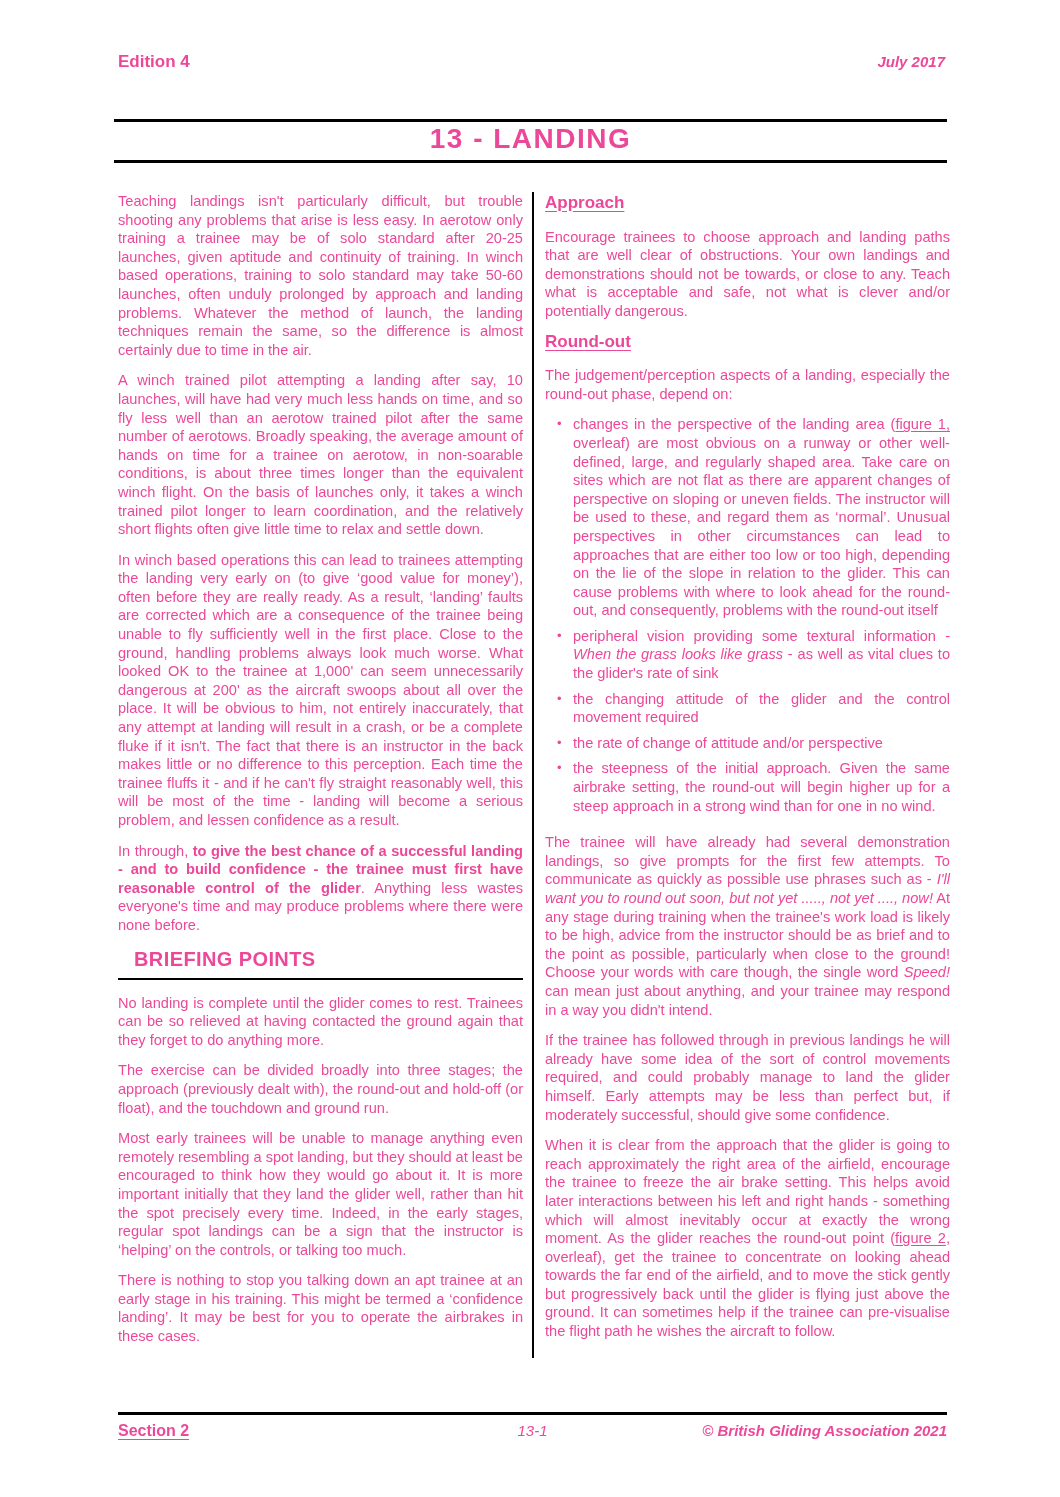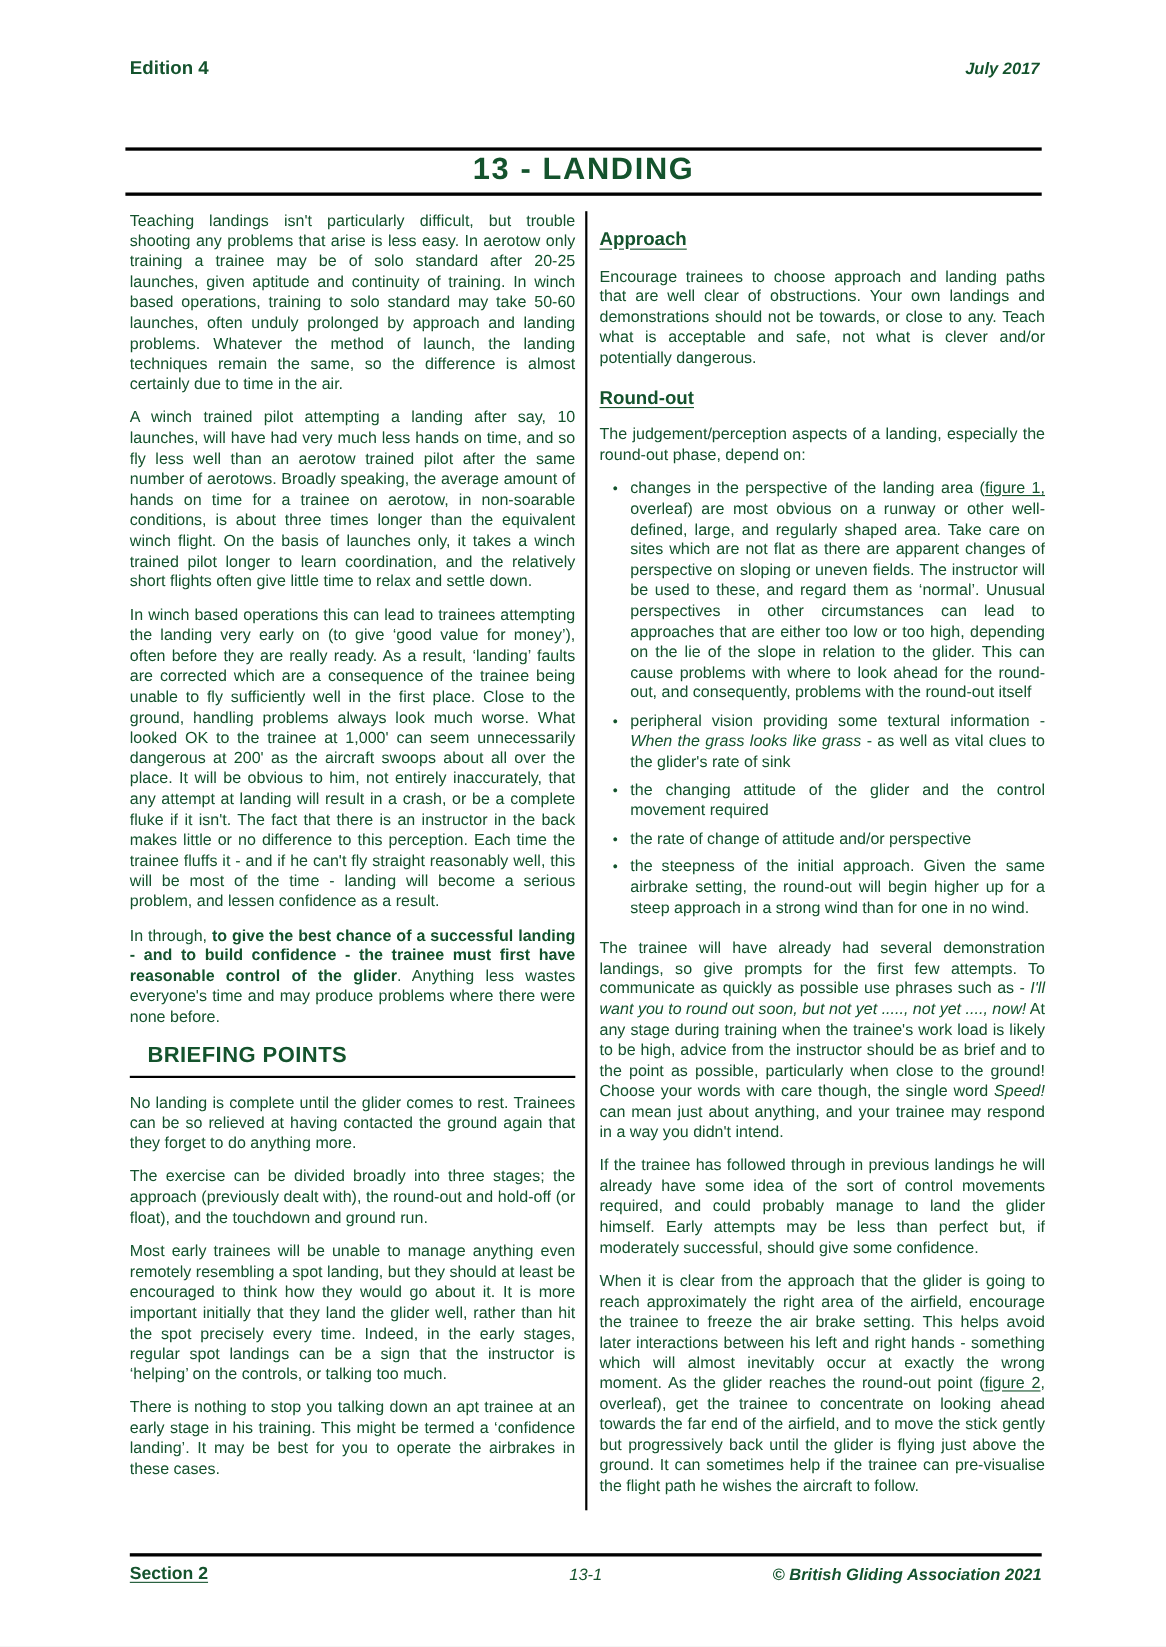--- a/index.html
+++ b/index.html
@@ -1,65 +1,65 @@
 <!DOCTYPE html>
 <html><head>
 <meta charset="utf-8">
 <style>
   html,body{margin:0;padding:0;background:#e8e8e8;}
   .page{
     width:1060px;height:1497px;position:relative;background:#ffffff;
-    color:#14532d;font-family:"Liberation Sans",sans-serif;overflow:hidden;
+    color:#ec4899;font-family:"Liberation Sans",sans-serif;overflow:hidden;
     margin:0 auto;
   }
   .header{
     position:absolute;top:52px;left:118px;right:115px;
     display:flex;justify-content:space-between;align-items:baseline;
   }
   .edition{font-weight:700;font-size:17px;}
   .date{font-style:italic;font-weight:700;font-size:15px;}
   .title-band{
     position:absolute;top:119px;left:114px;right:113px;
     border-top:3px solid #000;border-bottom:3px solid #000;
-    text-align:center;padding:2px 0 5px;margin-top:15px;
+    text-align:center;padding:2px 0 5px;
   }
   .title-band h1{
     margin:0;font-size:28px;font-weight:700;letter-spacing:1.5px;line-height:1.1;
   }
   .body{position:absolute;top:192px;left:118px;display:flex;}
   .col{
     width:405px;font-size:14.6px;line-height:18.6px;text-align:justify;
   }
   .divider{width:2px;background:#000;margin-left:9px;margin-right:11px;}
   .col p{margin:0 0 12px 0;}
   .seg-b{font-weight:700;}
   .seg-i{font-style:italic;}
   .seg-u{text-decoration:underline;text-underline-offset:2px;}
   h3.col-heading{
-    font-size:17px;font-weight:700;margin:17px 0 15px 0;
+    font-size:17px;font-weight:700;margin:2px 0 15px 0;
     text-decoration:underline;text-underline-offset:3px;text-align:left;
   }
   h2.briefing{
     font-size:20px;font-weight:700;letter-spacing:0.4px;
     margin:9px 0 0 16px;line-height:1.2;text-align:left;
   }
   .briefing-rule{height:2px;background:#000;margin:7px 0 14px 0;}
   .bullets{margin:2px 0 10px 0;}
   .bullet{display:flex;margin:0 0 7px 0;}
   .bullet .dot{
     width:28px;min-width:28px;box-sizing:border-box;padding-left:12px;
     font-size:13px;line-height:18.6px;
   }
   .bullet .btext{flex:1;}
   .bullets-end{margin-bottom:18px;}
   .footer{
     position:absolute;left:118px;right:113px;top:1412px;
     border-top:3px solid #000;padding-top:7px;
   }
-  .footer-row{position:relative;display:flex;justify-content:space-between;align-items:flex-end;gap:11px;}
+  .footer-row{position:relative;display:flex;justify-content:space-between;align-items:flex-start;gap:11px;}
   .f-section{font-weight:700;font-size:16px;text-decoration:underline;text-underline-offset:3px;}
   .f-page{
     position:absolute;left:0;right:0;text-align:center;
     font-style:italic;font-size:15px;pointer-events:none;
   }
   .f-copy{font-style:italic;font-size:15px;font-weight:700;}
 </style>
 </head>
 <body>
 

